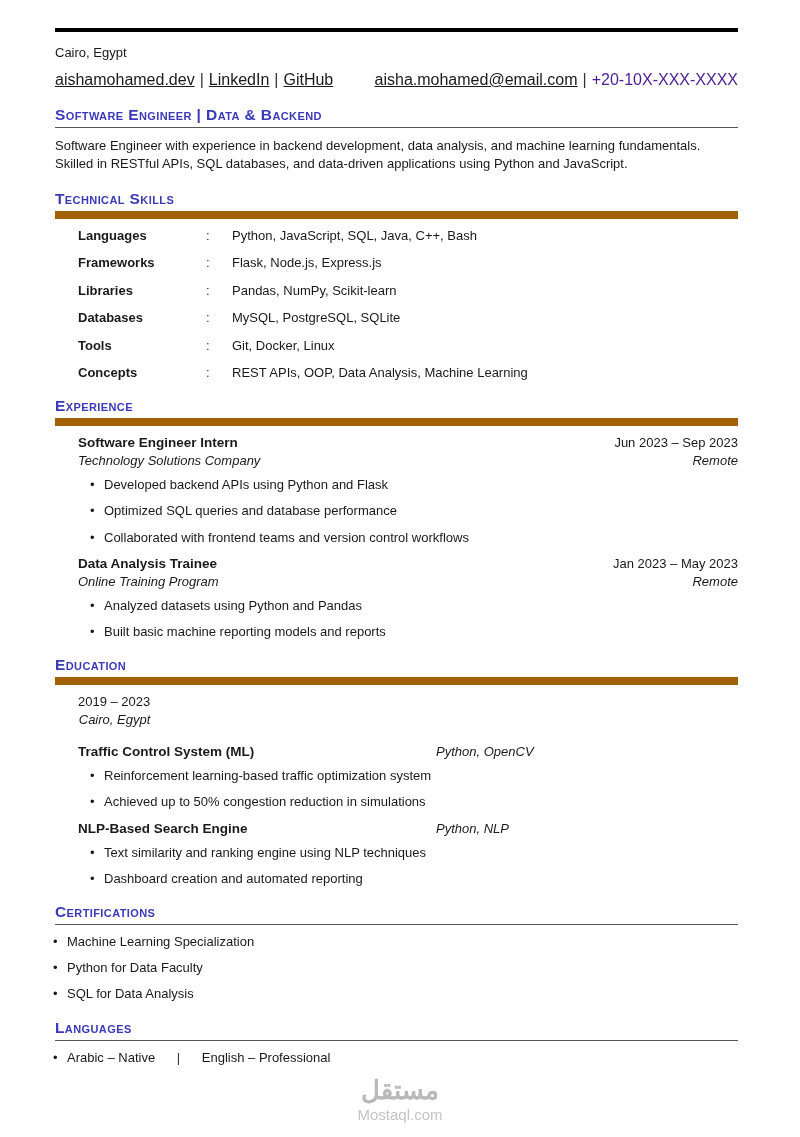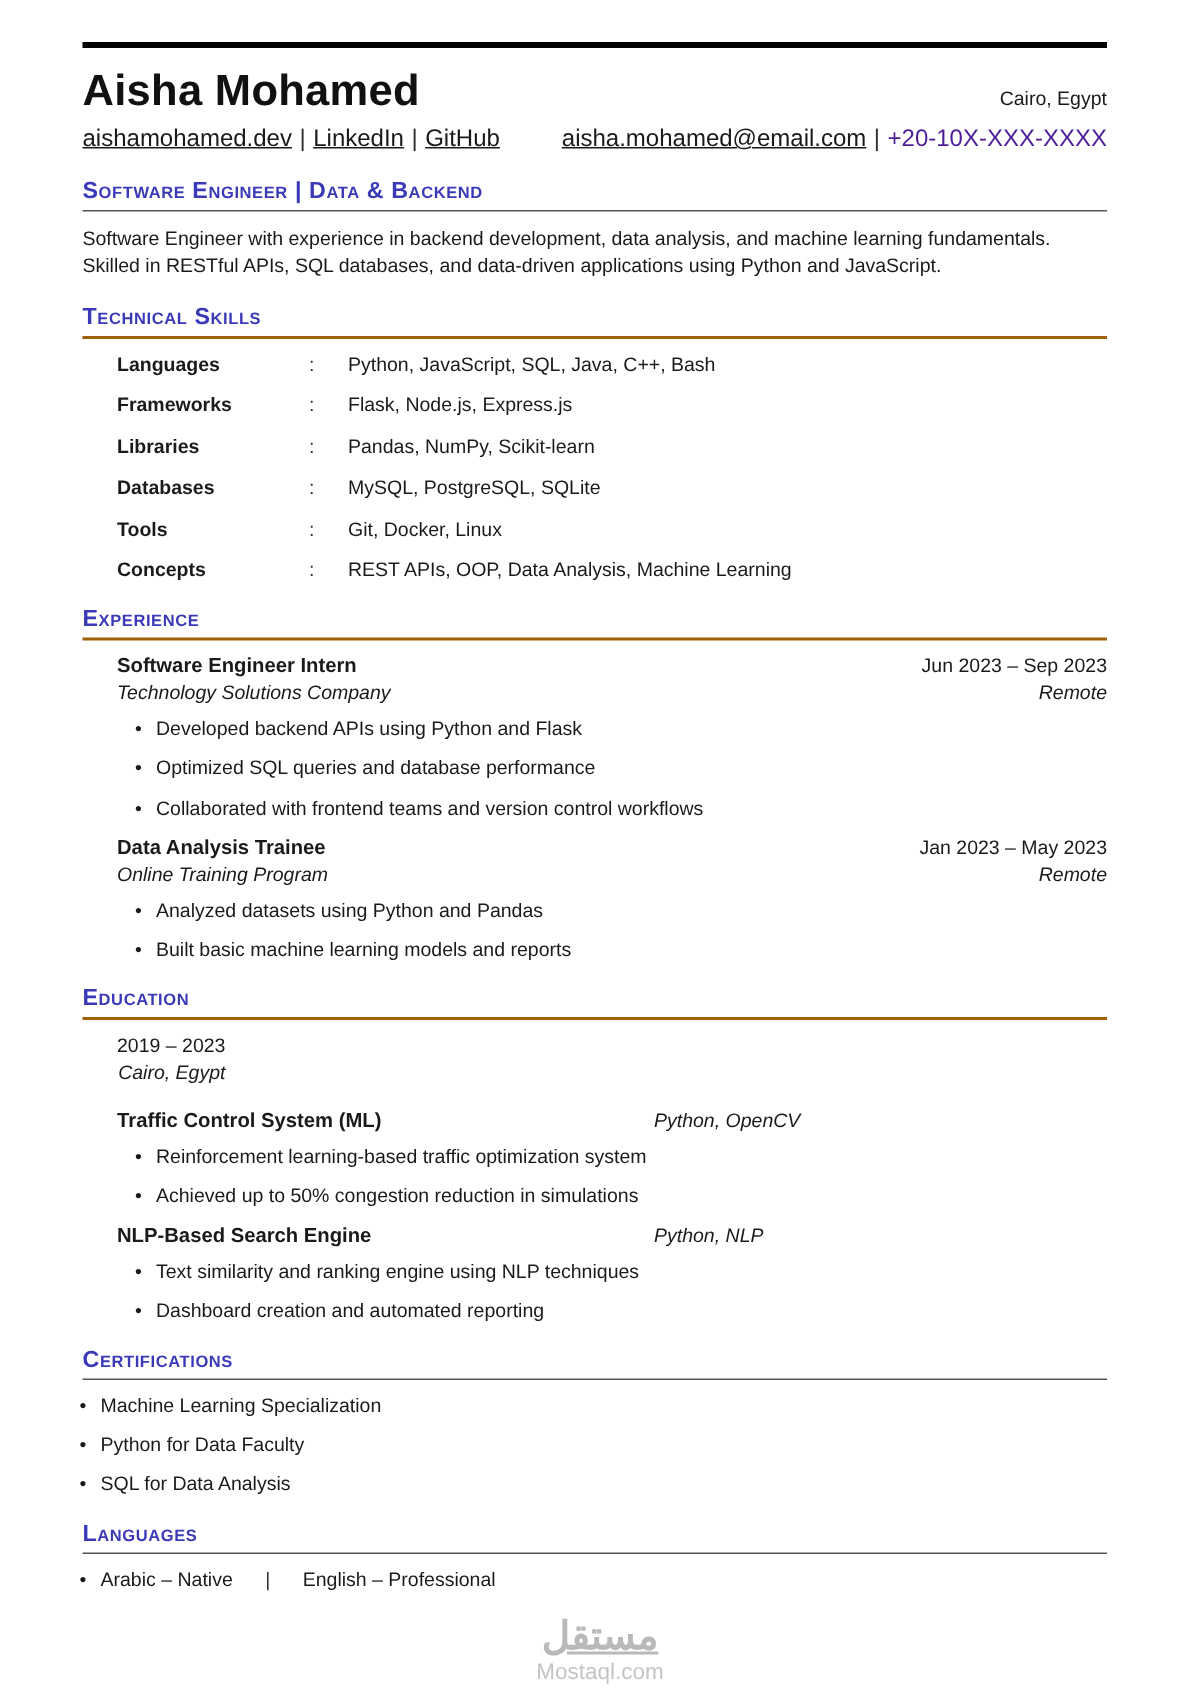--- a/index.html
+++ b/index.html
@@ -28,21 +28,21 @@
   .sep { margin: 0 5px; color: #333; }
 
   section { margin-top: 17px; }
   .section-heading {
     font-size: 15.5px;
     font-weight: 600;
     font-variant: small-caps;
     letter-spacing: 0.4px;
     color: #3a3ab8;
     padding-bottom: 3px;
-    border-bottom: 2px solid #a16207;
+    border-bottom: 8px solid #a16207;
     margin-bottom: 9px;
   }
   .section-heading.rule-thin { border-bottom-width: 1px; border-bottom-color: #555; }
 
   .summary { font-size: 13px; line-height: 1.38; color: #1a1a1a; }
 
   .skills-grid {
     display: grid;
     grid-template-columns: 128px 26px 1fr;
     row-gap: 12.5px;
@@ -79,33 +79,32 @@
 
   .lang-item .lang-sep { margin: 0 18px; color: #333; }
 
   .watermark {
     position: absolute;
     left: 0; right: 0;
     bottom: 14px;
     text-align: center;
     user-select: none;
   }
-  .watermark-ar { font-size: 26px; color: #b9b9b9; font-weight: 600; line-height: 1.1; text-decoration: underline; }
+  .watermark-ar { font-size: 26px; color: #b9b9b9; font-weight: 600; line-height: 1.1; }
   .watermark-en { font-size: 15px; color: #c4c4c4; margin-top: 1px; }
 </style>
 </head>
 <body>
 
 <div class="page">
 
   <div class="top-bar"></div>
 
   <header>
     <div class="header-row">
-      <h1 class="candidate-name">Aisha Mohamed</h1>
       <div class="location-text">Cairo, Egypt</div>
     </div>
     <div class="contact-row">
       <div class="contact-left">
         <span class="link">aishamohamed.dev</span>
         <span class="sep">|</span>
         <span class="link">LinkedIn</span>
         <span class="sep">|</span>
         <span class="link">GitHub</span>
       </div>
@@ -178,21 +177,21 @@
           <div class="entry-title">Data Analysis Trainee</div>
           <div class="entry-org">Online Training Program</div>
         </div>
         <div class="entry-right">
           <div class="entry-dates">Jan 2023 – May 2023</div>
           <div class="entry-loc">Remote</div>
         </div>
       </div>
       <ul class="bullets">
         <li>Analyzed datasets using Python and Pandas</li>
-        <li>Built basic machine learning models and reports</li>
+        <li>Built basic machine reporting models and reports</li>
       </ul>
     </div>
   </section>
 
   <section>
     <h2 class="section-heading">Education</h2>
     <div class="entry">
       <div class="entry-head">
         <div class="entry-right">
           <div class="entry-dates">2019 – 2023</div>

